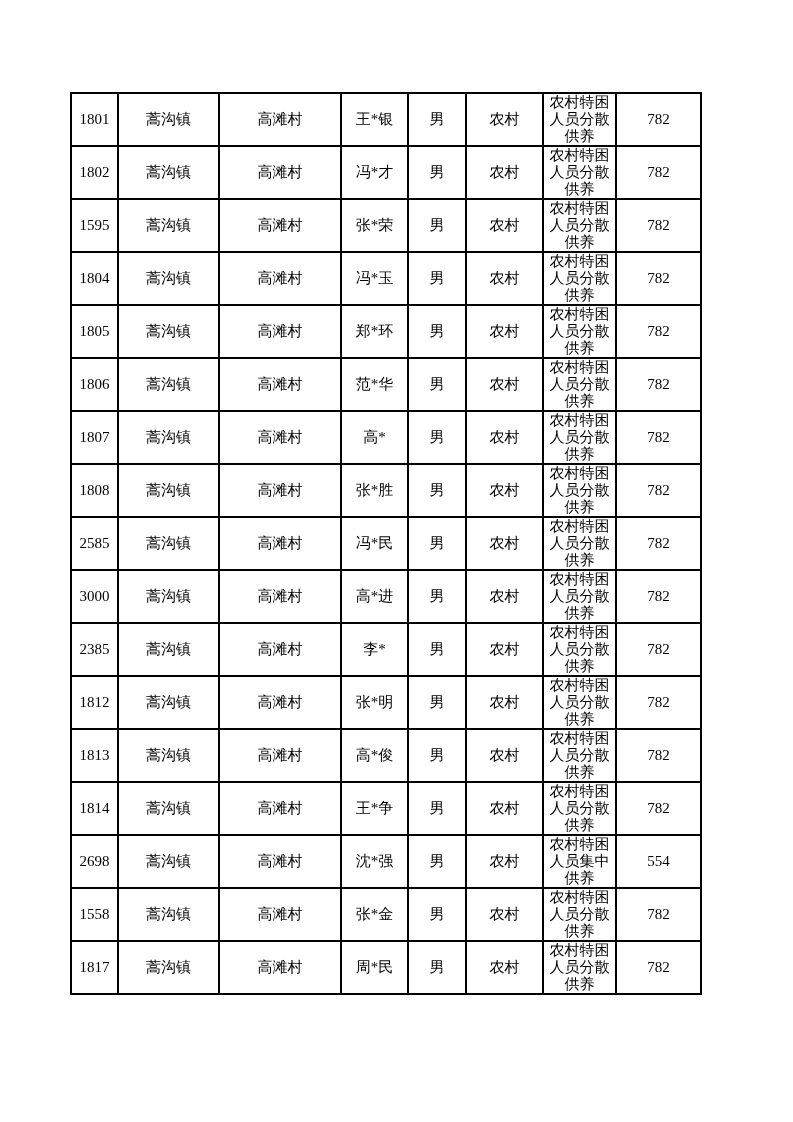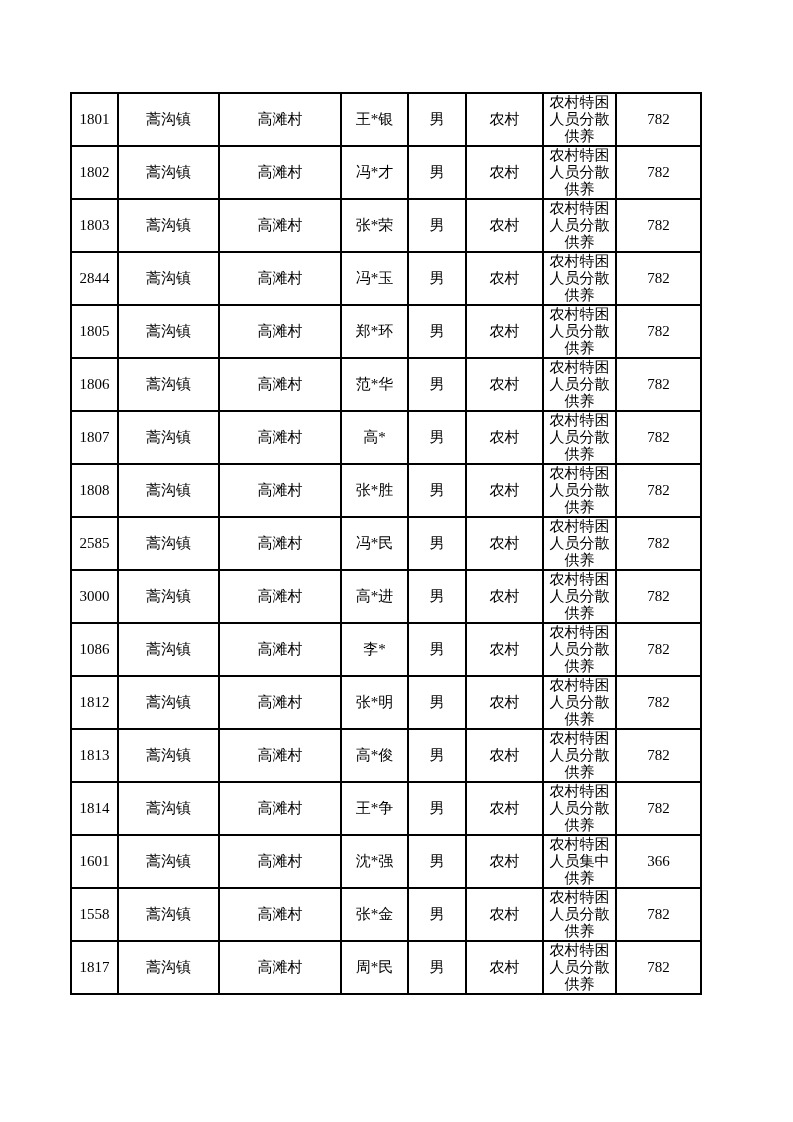--- a/index.html
+++ b/index.html
@@ -73,32 +73,32 @@
     <td class="c-town">蒿沟镇</td>
     <td class="c-village">高滩村</td>
     <td class="c-name">冯*才</td>
     <td class="c-gender">男</td>
     <td class="c-area">农村</td>
     <td class="c-category">农村特困人员分散供养</td>
     <td class="c-amount">782</td>
   </tr>
 
   <tr>
-    <td class="c-seq">1803</td>
+    <td class="c-seq">1595</td>
     <td class="c-town">蒿沟镇</td>
     <td class="c-village">高滩村</td>
     <td class="c-name">张*荣</td>
     <td class="c-gender">男</td>
     <td class="c-area">农村</td>
     <td class="c-category">农村特困人员分散供养</td>
     <td class="c-amount">782</td>
   </tr>
 
   <tr>
-    <td class="c-seq">2844</td>
+    <td class="c-seq">1804</td>
     <td class="c-town">蒿沟镇</td>
     <td class="c-village">高滩村</td>
     <td class="c-name">冯*玉</td>
     <td class="c-gender">男</td>
     <td class="c-area">农村</td>
     <td class="c-category">农村特困人员分散供养</td>
     <td class="c-amount">782</td>
   </tr>
 
   <tr>
@@ -161,21 +161,21 @@
     <td class="c-town">蒿沟镇</td>
     <td class="c-village">高滩村</td>
     <td class="c-name">高*进</td>
     <td class="c-gender">男</td>
     <td class="c-area">农村</td>
     <td class="c-category">农村特困人员分散供养</td>
     <td class="c-amount">782</td>
   </tr>
 
   <tr>
-    <td class="c-seq">1086</td>
+    <td class="c-seq">2385</td>
     <td class="c-town">蒿沟镇</td>
     <td class="c-village">高滩村</td>
     <td class="c-name">李*</td>
     <td class="c-gender">男</td>
     <td class="c-area">农村</td>
     <td class="c-category">农村特困人员分散供养</td>
     <td class="c-amount">782</td>
   </tr>
 
   <tr>
@@ -205,28 +205,28 @@
     <td class="c-town">蒿沟镇</td>
     <td class="c-village">高滩村</td>
     <td class="c-name">王*争</td>
     <td class="c-gender">男</td>
     <td class="c-area">农村</td>
     <td class="c-category">农村特困人员分散供养</td>
     <td class="c-amount">782</td>
   </tr>
 
   <tr>
-    <td class="c-seq">1601</td>
+    <td class="c-seq">2698</td>
     <td class="c-town">蒿沟镇</td>
     <td class="c-village">高滩村</td>
     <td class="c-name">沈*强</td>
     <td class="c-gender">男</td>
     <td class="c-area">农村</td>
     <td class="c-category">农村特困人员集中供养</td>
-    <td class="c-amount">366</td>
+    <td class="c-amount">554</td>
   </tr>
 
   <tr>
     <td class="c-seq">1558</td>
     <td class="c-town">蒿沟镇</td>
     <td class="c-village">高滩村</td>
     <td class="c-name">张*金</td>
     <td class="c-gender">男</td>
     <td class="c-area">农村</td>
     <td class="c-category">农村特困人员分散供养</td>

